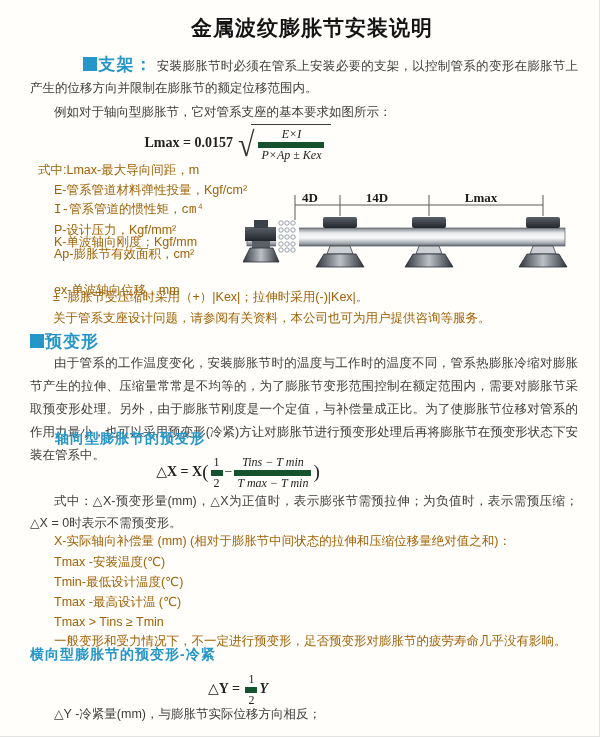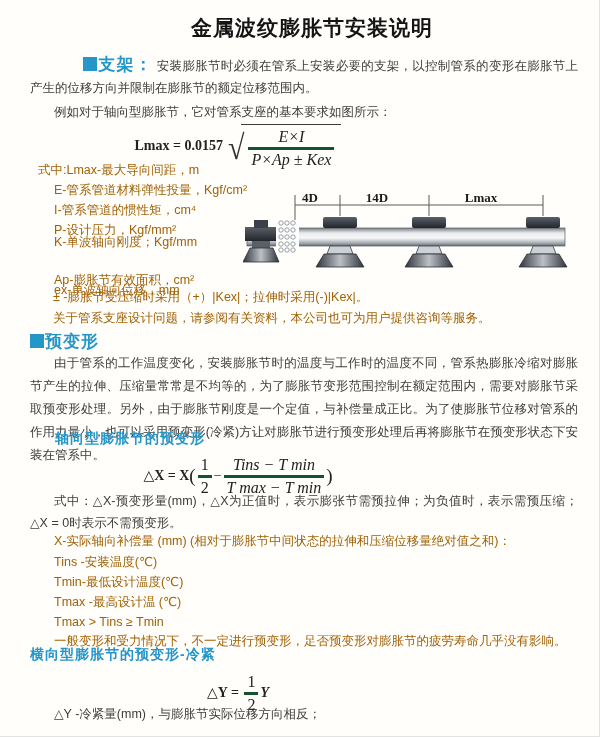--- a/index.html
+++ b/index.html
@@ -10,23 +10,23 @@
   .body-txt{font-size:12.5px;line-height:22px;color:#3c3c3c;}
   .para{left:30px;width:548px;text-align:justify;}
   .indent{text-indent:24px;}
   .sec-marker{display:inline-block;width:14px;height:14px;background:var(--accent,#2596c8);vertical-align:-1px;margin-right:1px;}
   .sec-heading{color:var(--accent,#2596c8);font-size:17px;font-weight:bold;letter-spacing:1px;}
   .sub-heading{color:var(--accent,#2596c8);font-size:14px;font-weight:bold;letter-spacing:1px;}
   .def-line{font-size:12.5px;line-height:20px;white-space:nowrap;color:#a16207;}
   .formula{left:0;width:476px;text-align:center;font-family:"Liberation Serif","DejaVu Serif",serif;color:#222;font-size:14px;}
   .f-bold{font-weight:bold;}
   .it{font-style:italic;}
-  .frac{display:inline-block;vertical-align:middle;text-align:center;font-size:16px;line-height:1.25;margin:0 2px;}
+  .frac{display:inline-block;vertical-align:middle;text-align:center;font-size:12px;line-height:1.25;margin:0 2px;}
   .frac>span{display:block;padding:0 3px;}
-  .frac .den{border-top:3px solid #14532d;}
+  .frac .den{border-top:6px solid #14532d;}
   .sqrt{display:inline-flex;align-items:center;vertical-align:middle;margin-left:5px;}
   .sqrt .rad{font-size:30px;line-height:1;font-weight:400;margin-right:-3px;transform:scaleY(1.15);color:#333;}
   .sqrt .radicand{border-top:1.5px solid #3b3b3b;padding:2px 5px 0;}
   .paren{font-size:19px;vertical-align:-2px;font-weight:normal;}
   svg text{font-family:"Liberation Serif","DejaVu Serif",serif;font-weight:bold;font-size:13px;fill:#1c1c1c;}
 </style>
 </head>
 <body>
 
 <div class="page">
@@ -41,24 +41,24 @@
 
   <div class="abs formula" style="top:124px;">
     <span class="f-bold">Lmax = 0.0157</span><span class="sqrt">
         <span class="rad">√</span>
         <span class="radicand"><span class="frac"><span class="num it">E×I</span><span class="den it">P×Ap ± Kex</span></span></span>
       </span>
   </div>
 
   <div class="abs def-line" style="left:38px;top:160px;">式中:Lmax-最大导向间距，m</div>
   <div class="abs def-line" style="left:54px;top:180px;">E-管系管道材料弹性投量，Kgf/cm²</div>
-  <div class="abs def-line" style="left:54px;top:200px;">I-管系管道的惯性矩，cm⁴</div>
+  <div class="abs def-line" style="left:54px;top:200px;font-family:Liberation Mono, monospace;">I-管系管道的惯性矩，cm⁴</div>
   <div class="abs def-line" style="left:54px;top:220px;">P-设计压力，Kgf/mm²</div>
   <div class="abs def-line" style="left:54px;top:232px;">K-单波轴向刚度；Kgf/mm</div>
-  <div class="abs def-line" style="left:54px;top:270px;">Ap-膨胀节有效面积，cm²</div>
+  <div class="abs def-line" style="left:54px;top:244px;">Ap-膨胀节有效面积，cm²</div>
   <div class="abs def-line" style="left:54px;top:280px;">ex-单波轴向位移，mm</div>
   <div class="abs def-line" style="left:53px;top:287px;">± -膨胀节受压缩时采用（+）|Kex|；拉伸时采用(-)|Kex|。</div>
   <div class="abs def-line" style="left:53px;top:308px;">关于管系支座设计问题，请参阅有关资料，本公司也可为用户提供咨询等服务。</div>
 
   <svg class="abs" style="left:243px;top:191px;" width="352" height="92" viewBox="0 0 352 92">
     <defs>
       <linearGradient id="pipeG" x1="0" y1="0" x2="0" y2="1">
         <stop offset="0" stop-color="#787e86"></stop>
           <stop offset="0.28" stop-color="#e9ebed"></stop>
         <stop offset="0.55" stop-color="#f6f7f8"></stop>
@@ -140,21 +140,21 @@
   <div class="abs para body-txt indent" style="top:352px;line-height:23px;">由于管系的工作温度变化，安装膨胀节时的温度与工作时的温度不同，管系热膨胀冷缩对膨胀节产生的拉伸、压缩量常常是不均等的，为了膨胀节变形范围控制在额定范围内，需要对膨胀节采取预变形处理。另外，由于膨胀节刚度是一个定值，与补偿量成正比。为了使膨胀节位移对管系的作用力最小，也可以采用预变形(冷紧)方让对膨胀节进行预变形处理后再将膨胀节在预变形状态下安装在管系中。</div>
 
   <div class="abs sub-heading" style="left:55px;top:430px;">轴向型膨胀节的预变形</div>
 
   <div class="abs formula" style="top:455px;">
     <span class="f-bold">△X = X</span><span class="paren">(</span><span class="frac"><span class="num">1</span><span class="den">2</span></span><span>−</span><span class="frac"><span class="num it">Tins − T min</span><span class="den it">T max − T min</span></span><span class="paren">)</span>
   </div>
 
   <div class="abs para body-txt indent" style="top:490px;">式中：△X-预变形量(mm)，△X为正值时，表示膨张节需预拉伸；为负值时，表示需预压缩；△X = 0时表示不需预变形。</div>
   <div class="abs def-line" style="left:54px;top:531px;">X-实际轴向补偿量 (mm) (相对于膨胀节中间状态的拉伸和压缩位移量绝对值之和)：</div>
-  <div class="abs def-line" style="left:54px;top:552px;">Tins -安装温度(℃)</div>
+  <div class="abs def-line" style="left:54px;top:552px;">Tmax -安装温度(℃)</div>
   <div class="abs def-line" style="left:54px;top:572px;">Tmin-最低设计温度(℃)</div>
   <div class="abs def-line" style="left:54px;top:592px;">Tmax -最高设计温 (℃)</div>
   <div class="abs def-line" style="left:54px;top:612px;">Tmax &gt; Tins ≥ Tmin</div>
   <div class="abs def-line" style="left:54px;top:631px;">一般变形和受力情况下，不一定进行预变形，足否预变形对膨胀节的疲劳寿命几乎没有影响。</div>
 
   <div class="abs sub-heading" style="left:30px;top:646px;">横向型膨胀节的预变形-冷紧</div>
 
   <div class="abs formula" style="top:672px;">
     <span class="f-bold">△Y =</span>
     <span class="frac"><span class="num">1</span><span class="den">2</span></span><span class="f-bold it">Y</span>

